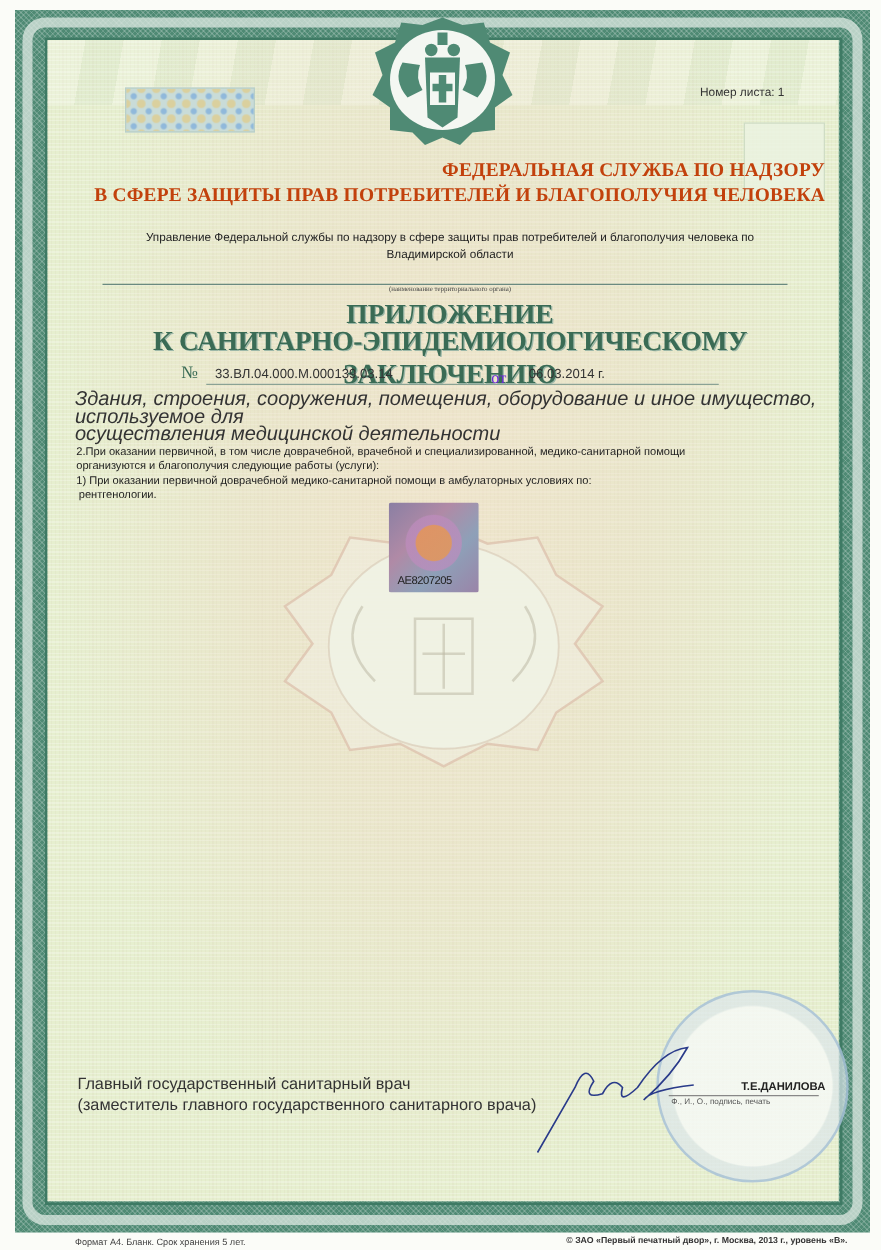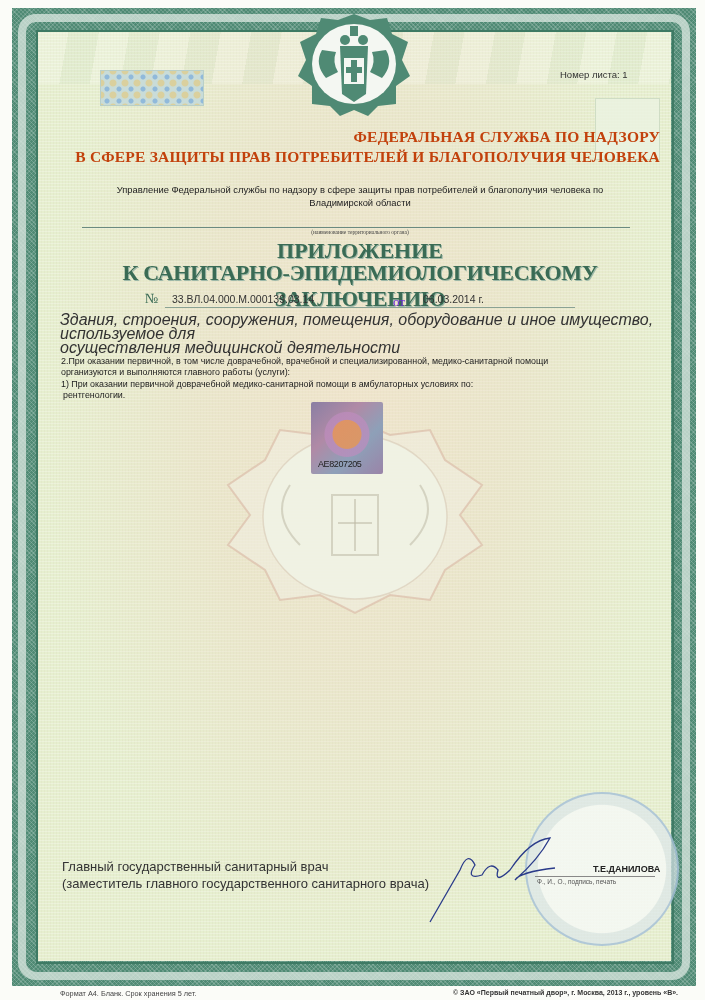--- a/index.html
+++ b/index.html
@@ -206,21 +206,21 @@
   <span class="date-value">06.03.2014 г.</span>
 </div>
 
 <div class="object-desc">
   <div>Здания, строения, сооружения, помещения, оборудование и иное имущество, используемое для</div>
   <div>осуществления медицинской деятельности</div>
 </div>
 
 <div class="works">
   <p>2.При оказании первичной, в том числе  доврачебной, врачебной и специализированной,  медико-санитарной помощи</p>
-  <p>организуются   и  выполняются главного работы (услуги):</p>
+  <p>организуются   и  благополучия следующие работы (услуги):</p>
   <p>1) При оказании первичной доврачебной медико-санитарной помощи в амбулаторных условиях по:</p>
   <p class="indent">рентгенологии.</p>
 </div>
 
 <svg class="center-rosette" viewBox="0 0 270 200">
   <polygon points="135,5 170,20 210,15 225,45 262,70 240,100 262,130 225,155 210,185 170,180 135,198 100,180 60,185 45,155 8,130 30,100 8,70 45,45 60,15 100,20" fill="rgba(240,238,225,0.55)" stroke="rgba(220,190,170,0.7)" stroke-width="2"></polygon>
   <ellipse cx="135" cy="102" rx="92" ry="82" fill="rgba(240,244,230,0.8)" stroke="rgba(215,200,180,0.6)" stroke-width="1.5"></ellipse>
   <g fill="none" stroke="rgba(190,185,165,0.55)" stroke-width="2">
     <path d="M70 70 Q50 100 80 130"></path>
     <path d="M200 70 Q220 100 190 130"></path>

